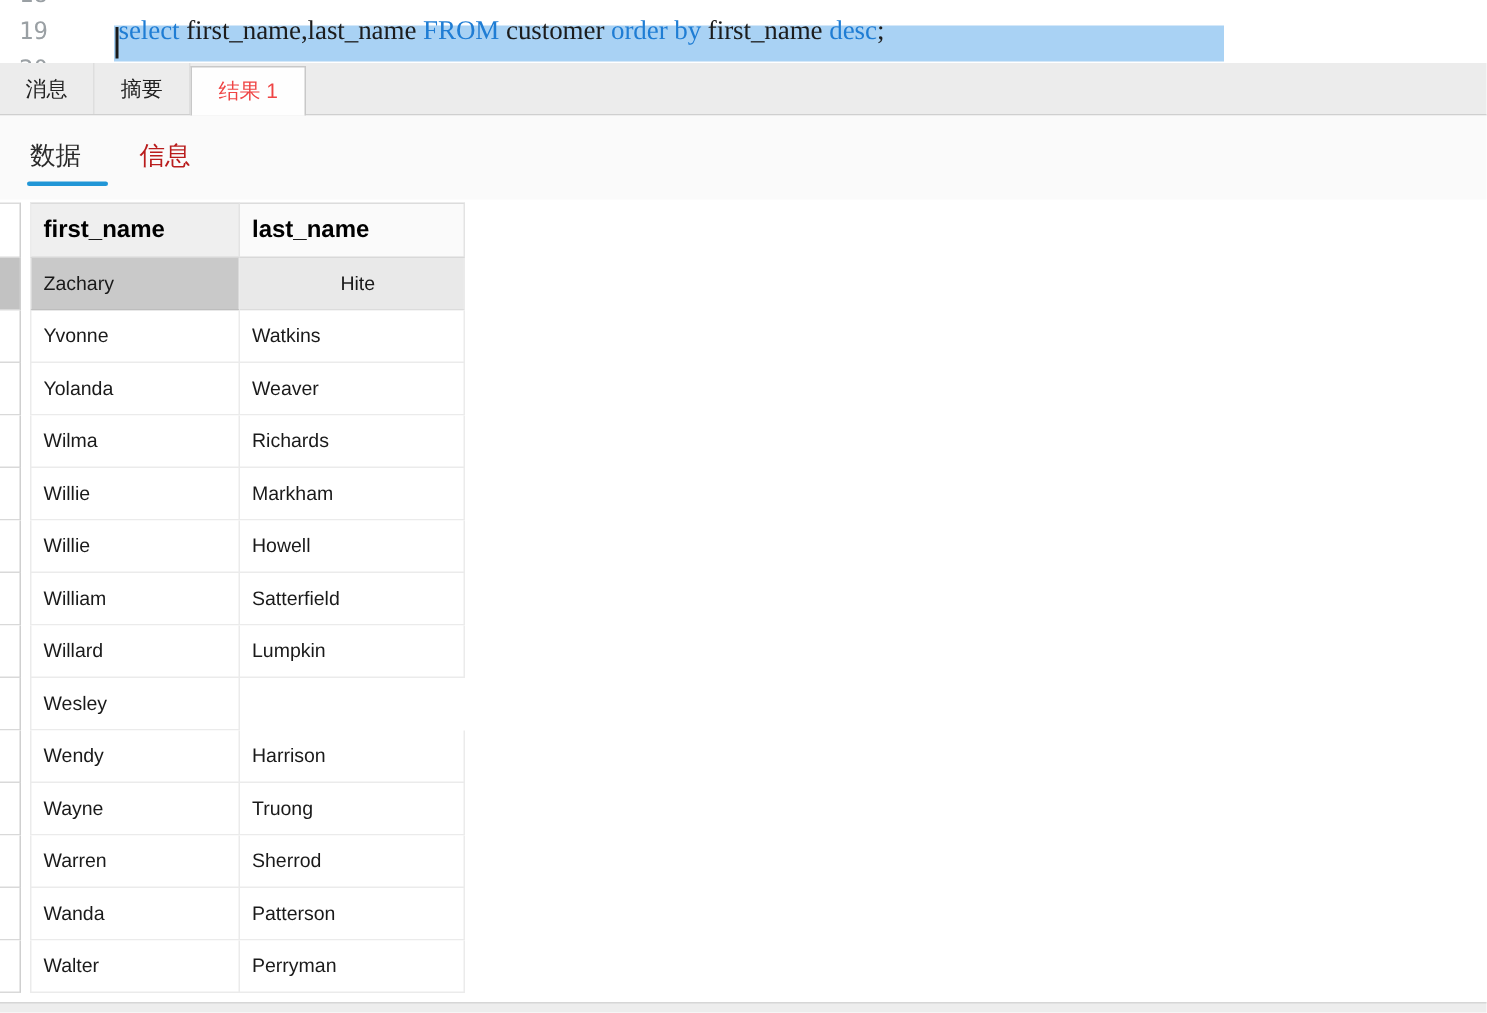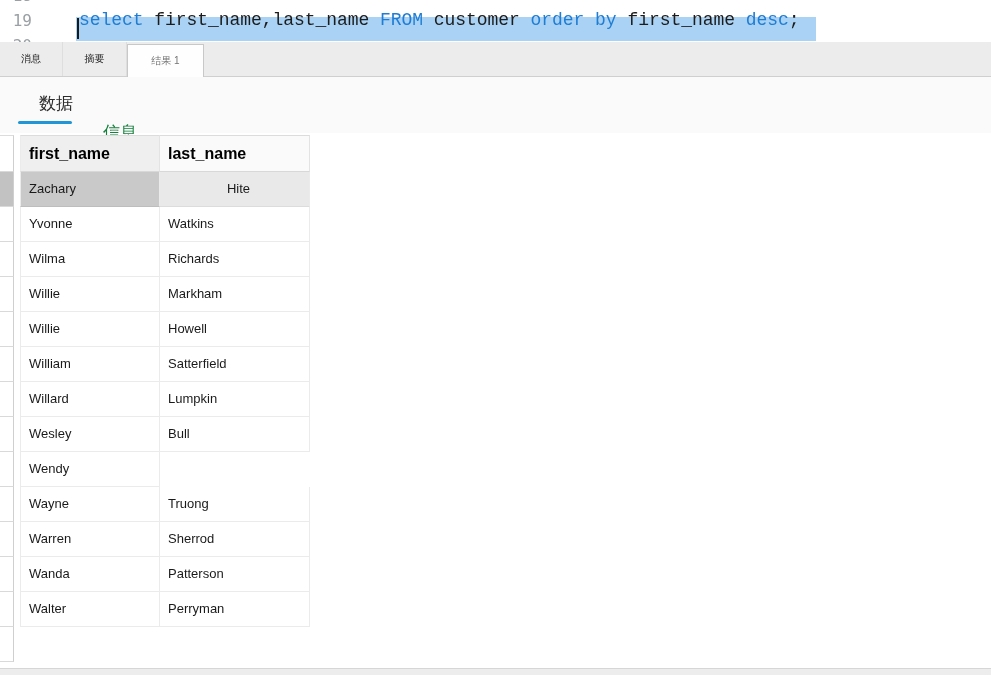--- a/index.html
+++ b/index.html
@@ -17,46 +17,46 @@
   .ed-line.l20{top:33px;}
   .ln{
     position:absolute;left:0;top:0;width:32px;text-align:right;
     color:#9aa0a4;font-family:"DejaVu Sans Mono","Liberation Mono",monospace;
     font-size:16px;
   }
   .selection-rect{position:absolute;left:76px;top:9px;width:740px;height:24px;background:#a9d2f4;}
   .caret{position:absolute;left:77px;top:10px;width:2px;height:21px;background:#1a1a1a;}
   .code{
     position:absolute;left:79px;top:0;height:25px;line-height:25px;white-space:pre;
-    font-family:Liberation Mono, monospace;font-size:18px;letter-spacing:-0.05px;
+    font-family:Liberation Serif, serif;font-size:18px;letter-spacing:-0.05px;
   }
   .tok-keyword{color:#1f7dd4;}
   .tok-plain{color:#1c1c1c;}
 
   
   .tabbar{
     position:absolute;top:42px;left:0;width:991px;height:35px;
     background:#ececec;border-bottom:1px solid #cfcfcf;box-sizing:border-box;
   }
   .tab{
     position:absolute;top:0;height:34px;line-height:34px;text-align:center;
-    font-size:10px;color:#222;cursor:default;box-sizing:border-box;
+    font-size:14px;color:#222;cursor:default;box-sizing:border-box;
   }
   .tab.t0{left:0;width:63px;border-right:1px solid #dedede;}
   .tab.t1{left:63px;width:64px;border-right:1px solid #dedede;}
   .tab.active{
     left:127px;width:77px;top:2px;height:33px;line-height:31px;
-    background:#fefefe;border:1px solid #c8c8c8;border-bottom:none;z-index:2;color:#737373;
+    background:#fefefe;border:1px solid #c8c8c8;border-bottom:none;z-index:2;color:#ef4444;
   }
 
   
   .subtabbar{position:absolute;top:77px;left:0;width:991px;height:56px;background:#fafafa;}
-  .subtab{position:absolute;top:15px;font-size:17px;text-align:right;cursor:default;}
+  .subtab{position:absolute;top:15px;font-size:17px;text-align:left;cursor:default;}
   .subtab.s0{left:20px;width:53px;color:#2b2b2b;}
-  .subtab.s1{left:93px;width:44px;color:#15803d;margin-top:29px;}
+  .subtab.s1{left:93px;width:44px;color:#b91c1c;}
   .subtab-underline{position:absolute;left:18px;top:44px;width:54px;height:3px;background:#2196d6;border-radius:2px;}
 
   
   .grid{position:absolute;top:135px;left:0;}
   .gutter{position:absolute;left:0;top:0;width:14px;}
   .gcell{
     box-sizing:border-box;width:14px;height:35px;background:#ffffff;
     border-right:1px solid #cfcfcf;border-bottom:1px solid #d9d9d9;
   }
   .gcell.ghead{height:37px;border-top:1px solid #dcdcdc;}
@@ -142,20 +142,24 @@
       </div>
       <div class="row selected">
         <div class="cell c0">Zachary</div>
         <div class="cell c1">Hite</div>
       </div>
       <div class="row">
         <div class="cell c0">Yvonne</div>
         <div class="cell c1">Watkins</div>
       </div>
       <div class="row">
+        <div class="cell c0">Yolanda</div>
+        <div class="cell c1">Weaver</div>
+      </div>
+      <div class="row">
         <div class="cell c0">Wilma</div>
         <div class="cell c1">Richards</div>
       </div>
       <div class="row">
         <div class="cell c0">Willie</div>
         <div class="cell c1">Markham</div>
       </div>
       <div class="row">
         <div class="cell c0">Willie</div>
         <div class="cell c1">Howell</div>
@@ -163,24 +167,24 @@
       <div class="row">
         <div class="cell c0">William</div>
         <div class="cell c1">Satterfield</div>
       </div>
       <div class="row">
         <div class="cell c0">Willard</div>
         <div class="cell c1">Lumpkin</div>
       </div>
       <div class="row">
         <div class="cell c0">Wesley</div>
-        <div class="cell c1">Bull</div>
       </div>
       <div class="row">
         <div class="cell c0">Wendy</div>
+        <div class="cell c1">Harrison</div>
       </div>
       <div class="row">
         <div class="cell c0">Wayne</div>
         <div class="cell c1">Truong</div>
       </div>
       <div class="row">
         <div class="cell c0">Warren</div>
         <div class="cell c1">Sherrod</div>
       </div>
       <div class="row">

